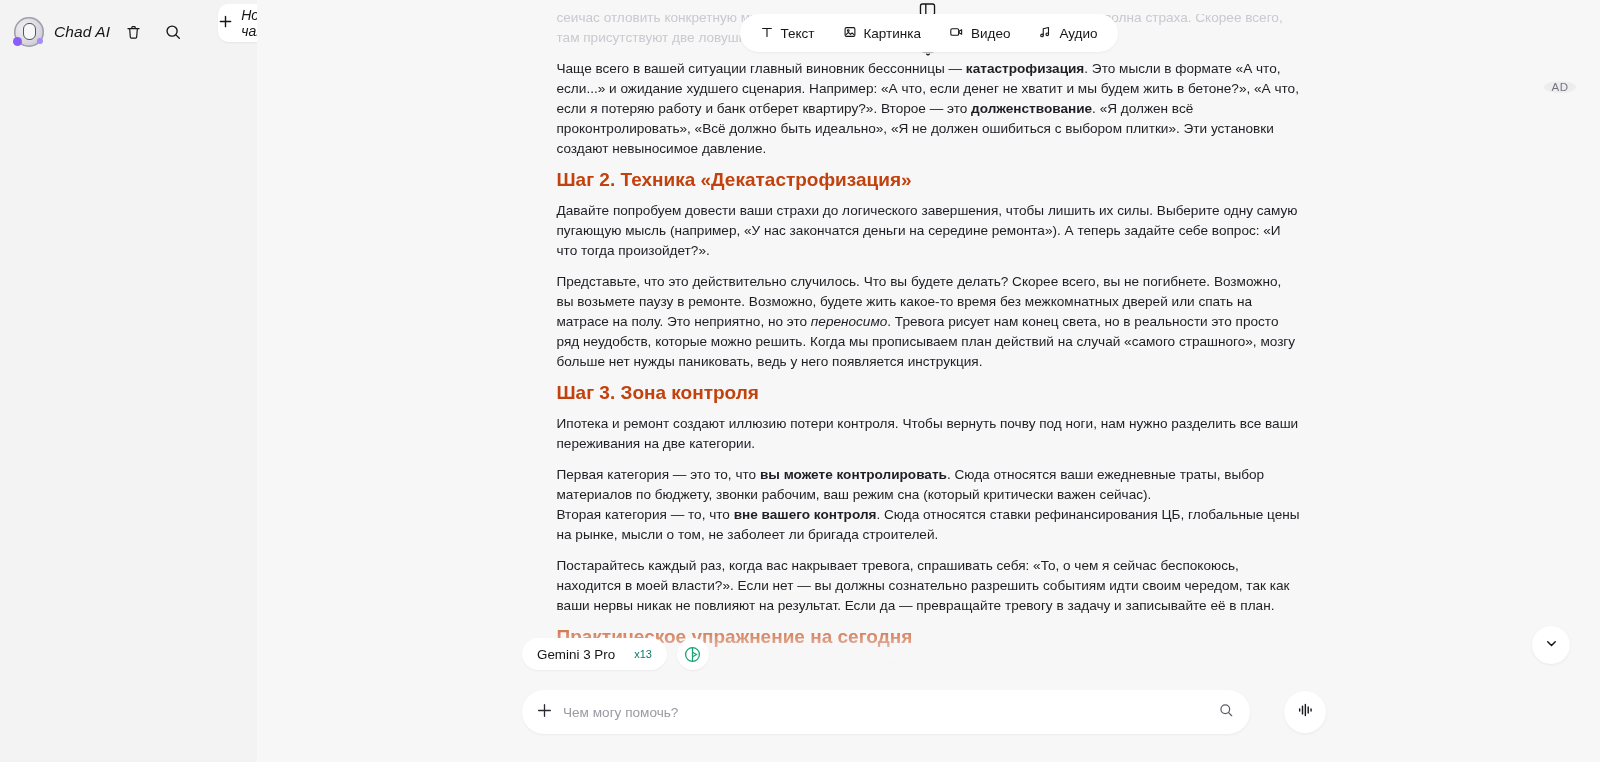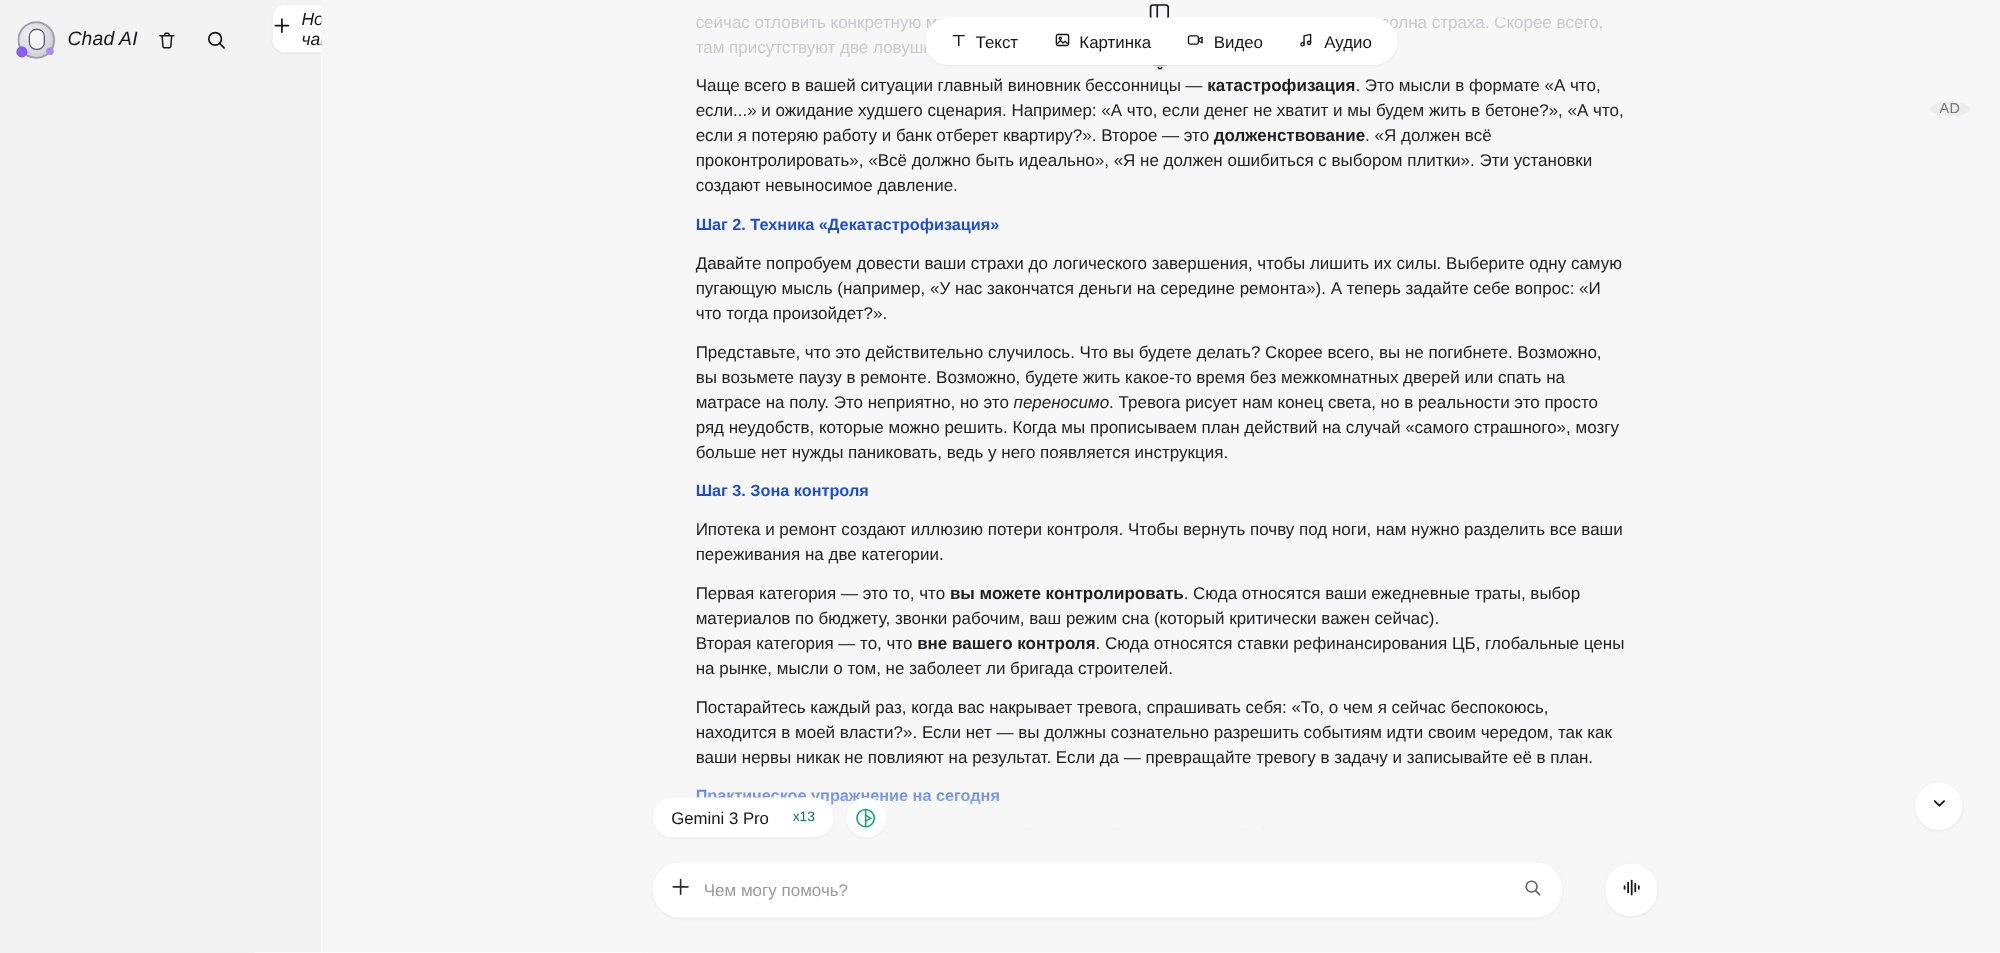--- a/index.html
+++ b/index.html
@@ -117,21 +117,21 @@
   
   .convo {
     flex: 1; overflow: hidden; position: relative;
     padding: 0 0 0 0;
   }
   .convo-inner {
     width: 744px; margin: 0 auto; padding-top: 8px;
     font-size: 13.6px; line-height: 20px; color: #1e1e23;
   }
   .convo-inner p { margin: 0 0 11px 0; }
-  .convo-inner h4 { font-size: 13px; font-weight: 700; margin: 6px 0 11px 0; color: #1d4ed8; }
+  .convo-inner h4 { font-size: 19px; font-weight: 700; margin: 6px 0 11px 0; color: #c2410c; }
   .convo-inner b { font-weight: 700; }
   .convo-inner i { font-style: italic; }
   .fade-top { color: #c9c9cf; }
   .fade-bottom { color: #d3d3d8; }
 
   
   .model-row {
     position: absolute; left: 0; right: 0; bottom: 92px;
     display: flex; align-items: flex-end; z-index: 25;
     padding-left: 265px;

